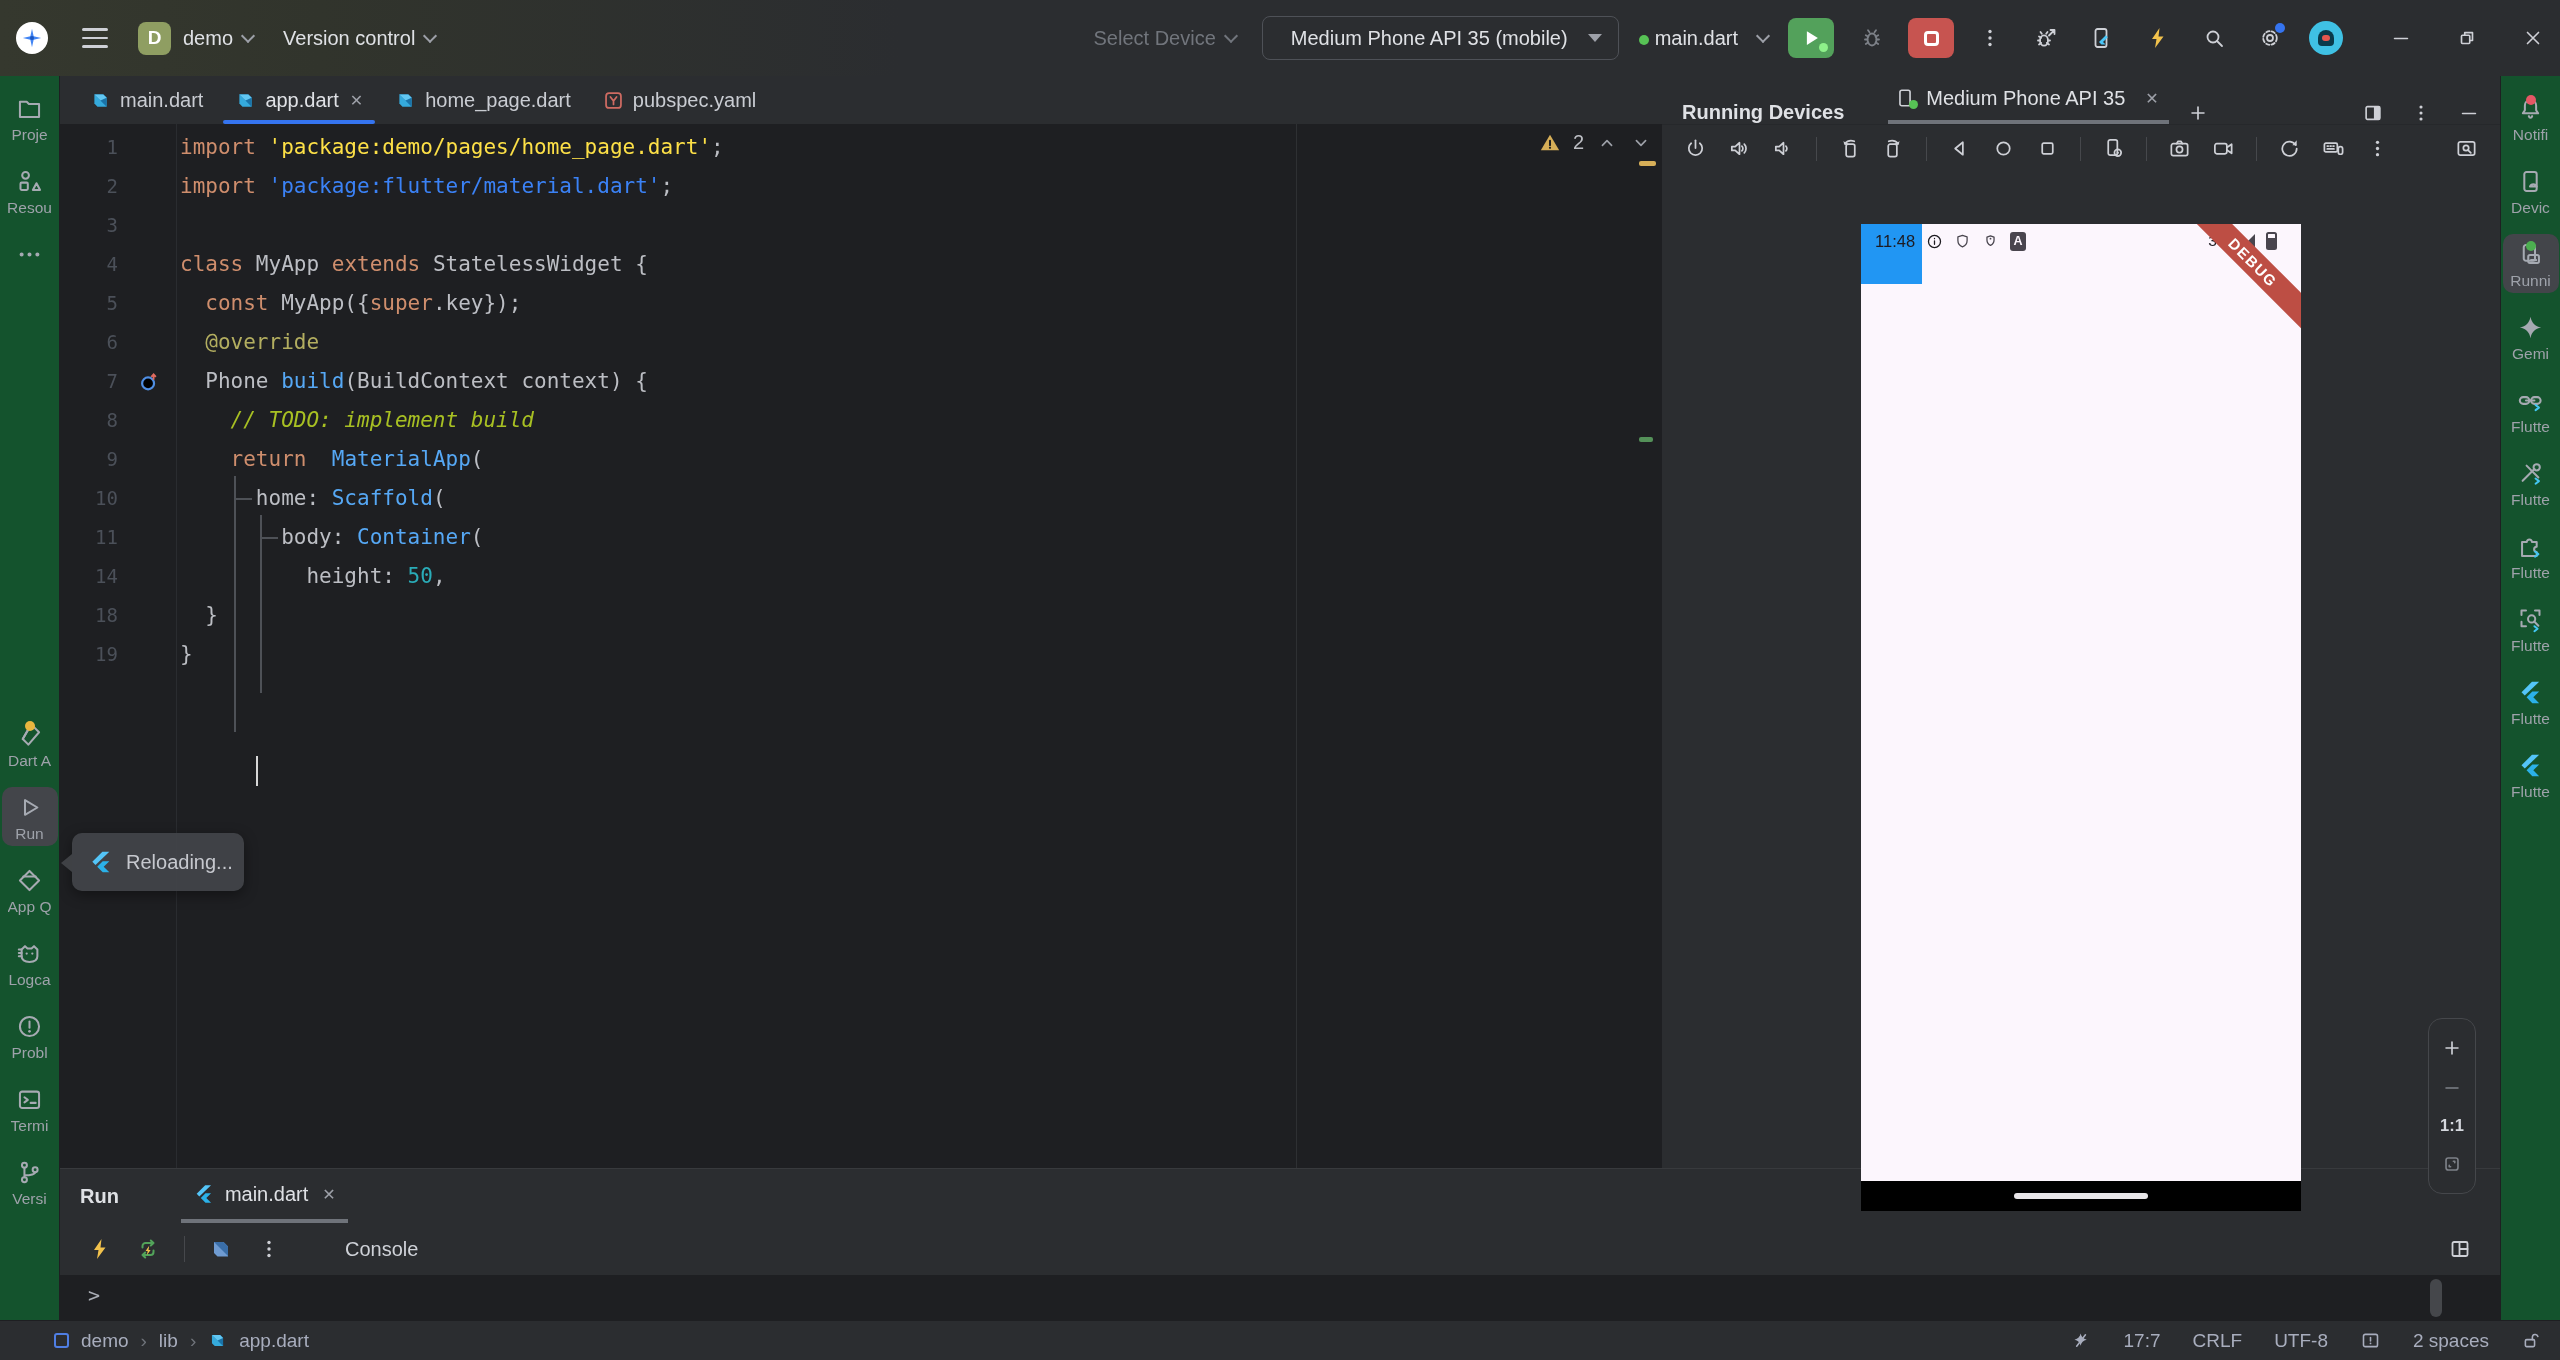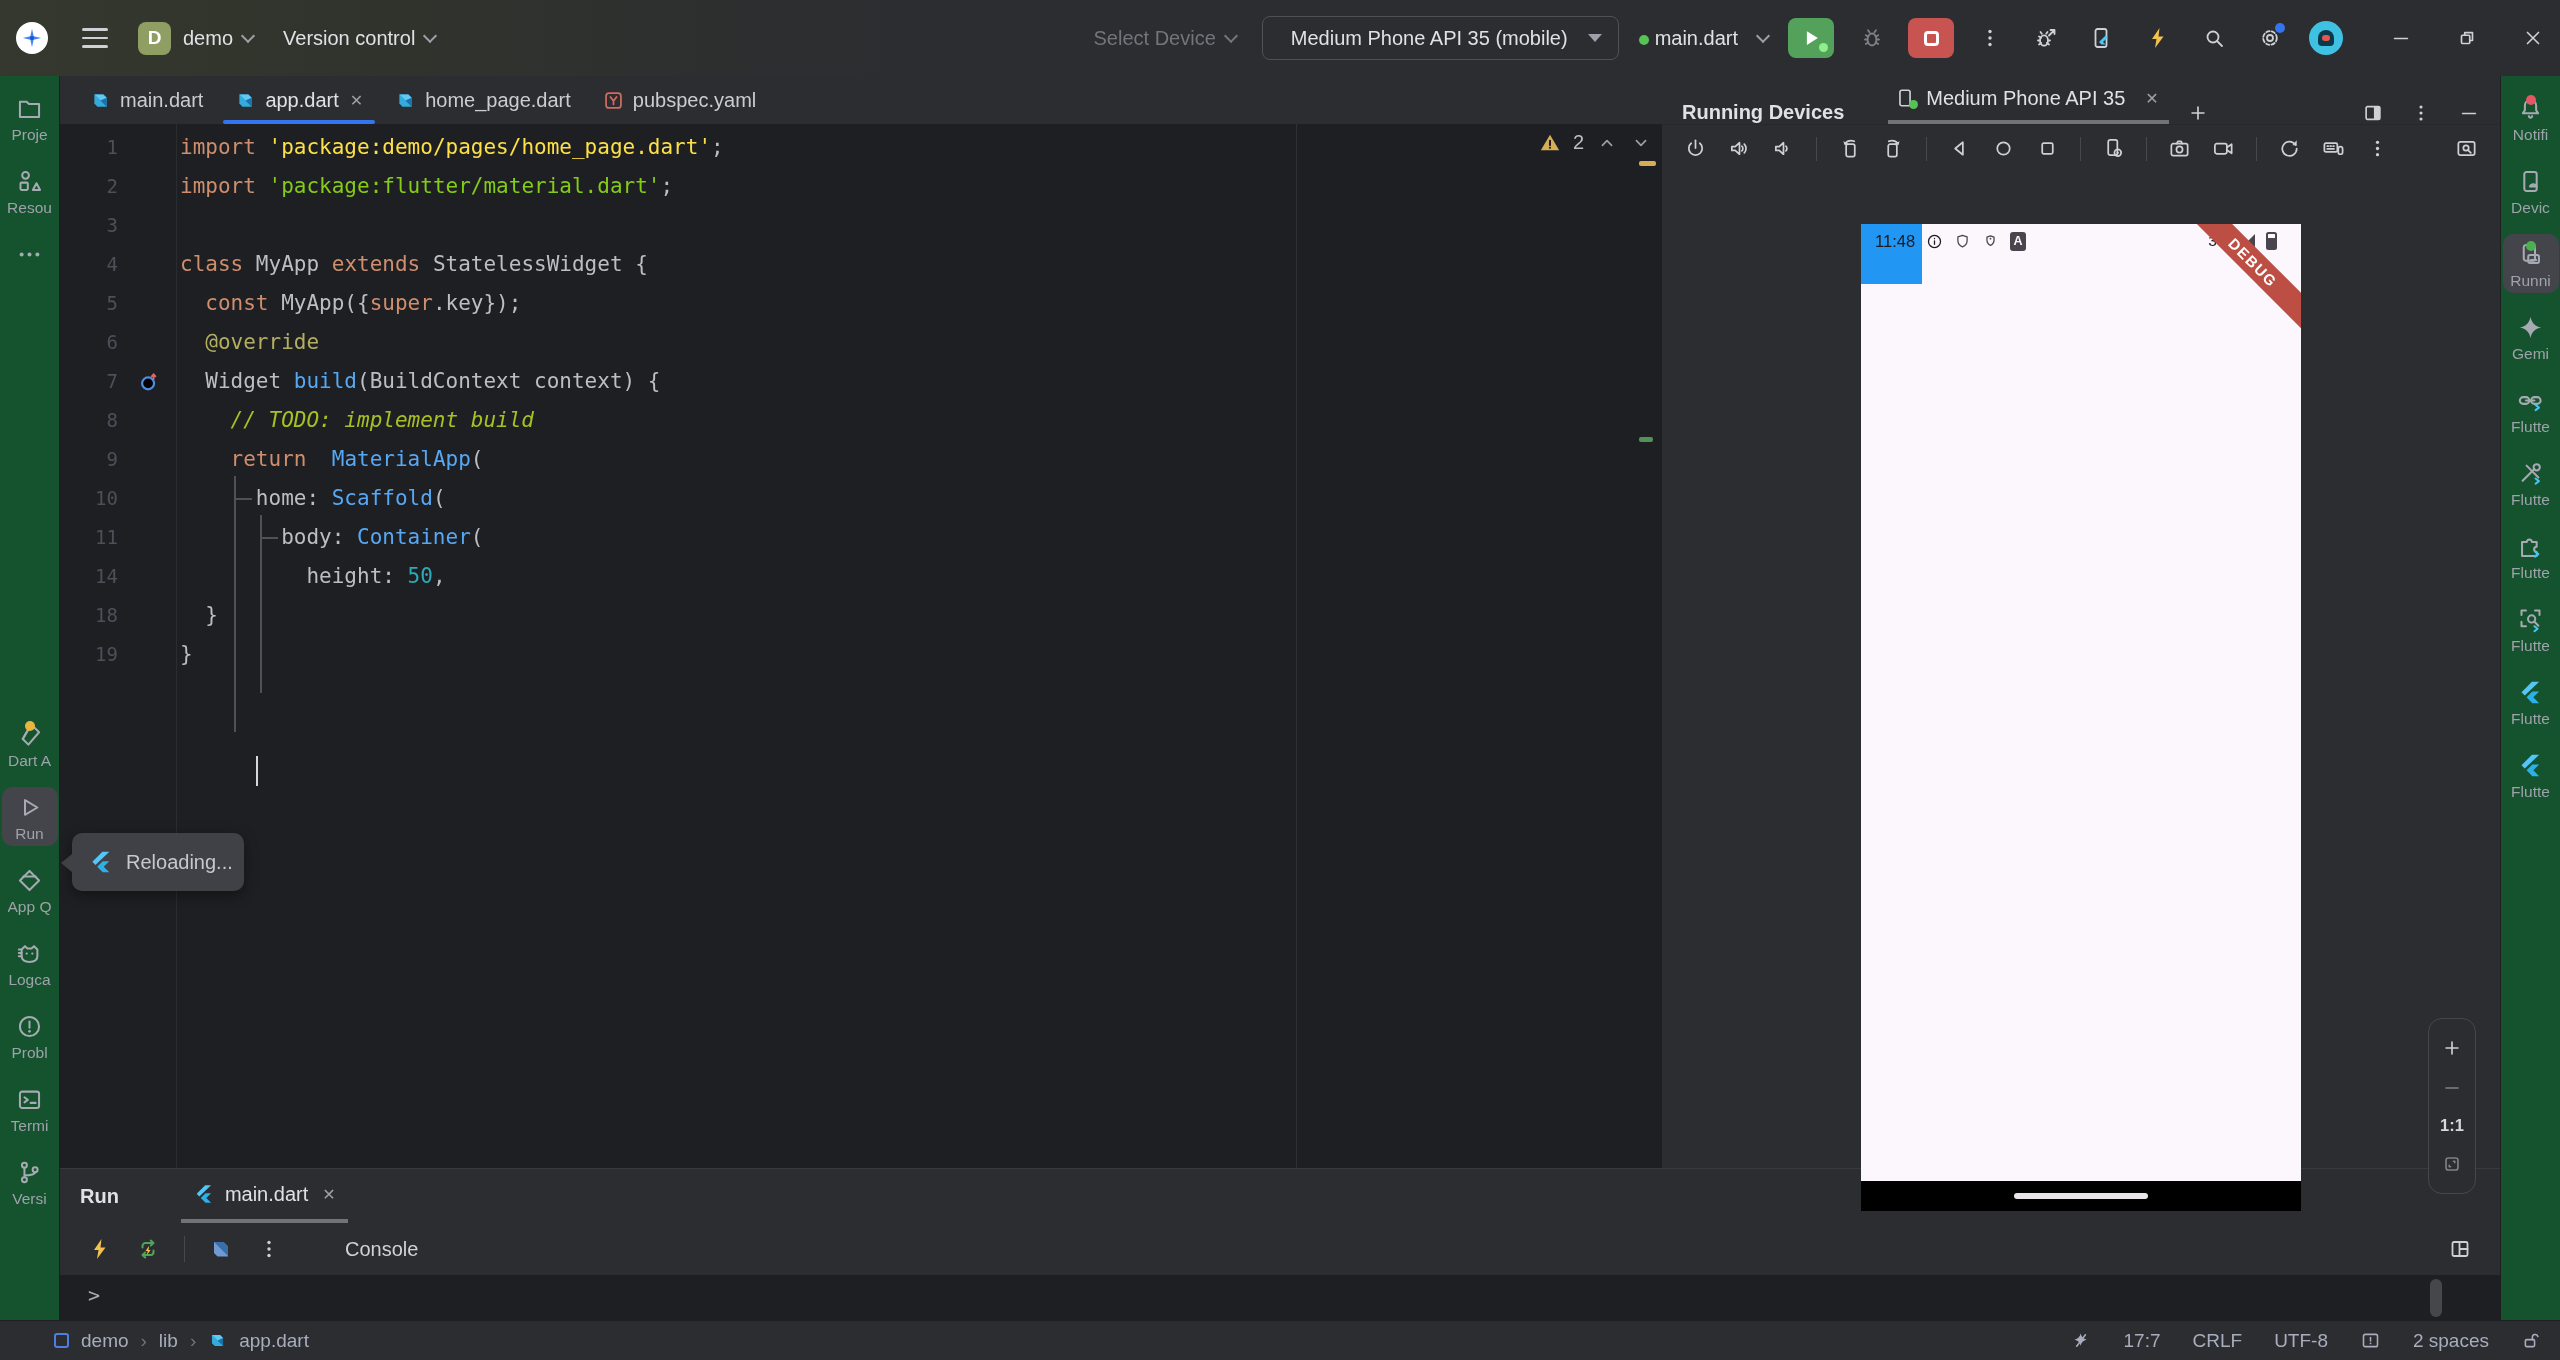--- a/index.html
+++ b/index.html
@@ -70,21 +70,21 @@
   .editor{position:relative;flex:1;overflow:hidden;font-family:"DejaVu Sans Mono",monospace}
   .code-scroll{position:absolute;inset:0;padding-top:4px}
   .code-row{display:flex;height:39px;line-height:39px;font-size:21px;white-space:pre}
   .code-row.current{background:#26282e}
   .ln{width:58px;text-align:right;color:#4b5059;font-size:19px;flex:0 0 58px}
   .code-row.current .ln{color:#d5d8de}
   .lg{width:62px;flex:0 0 62px;display:flex;align-items:center;justify-content:center}
   .lg svg{width:22px;height:22px}
   .swatch{width:15px;height:15px;background:#2196f3}
   .lc{flex:1}
-  .c-kw{color:#cf8e6d}.c-str{color:#84cc16}.c-dim{color:#fde047}.c-cls{color:#56a8f5}
+  .c-kw{color:#cf8e6d}.c-str{color:#3b82f6}.c-dim{color:#fde047}.c-cls{color:#56a8f5}
   .c-fn{color:#56a8f5}.c-num{color:#2aacb8}.c-prop{color:#c77dbb;font-style:italic}
   .c-ann{color:#b3ae60}.c-todo{color:#a8c023;font-style:italic}.c-cmt{color:#7a7e85}.c-t{color:#bcbec4}
   .gutter-line{position:absolute;left:116px;top:0;bottom:0;width:1px;background:#2a2c30}
   .margin-guide{position:absolute;left:1236px;top:0;bottom:0;width:1px;background:#2e3033}
   .vguide{position:absolute;width:1.5px;background:#4e5157}
   .hstub{position:absolute;height:1.5px;background:#4e5157}
   .caret{position:absolute;width:2px;height:30px;background:#d7d7d7}
   .inspect-widget{position:absolute;top:7px;right:10px;display:flex;align-items:center;gap:12px;color:#bcbec4;font-family:"Liberation Sans",sans-serif}
   .inspect-widget svg{width:22px;height:22px}
   .mark{position:absolute;border-radius:2px}
@@ -483,21 +483,21 @@
             <div class="code-scroll" id="code-scroll">
                 <div class="code-row"><span class="ln">1</span><span class="lg"></span><span class="lc"><span class="c-kw">import</span><span class="c-t"> </span><span class="c-dim">'package:demo/pages/home_page.dart'</span><span class="c-t">;</span></span></div>
                 <div class="code-row"><span class="ln">2</span><span class="lg"></span><span class="lc"><span class="c-kw">import</span><span class="c-t"> </span><span class="c-str">'package:flutter/material.dart'</span><span class="c-t">;</span></span></div>
                 <div class="code-row"><span class="ln">3</span><span class="lg"></span><span class="lc"></span></div>
                 <div class="code-row"><span class="ln">4</span><span class="lg"></span><span class="lc"><span class="c-kw">class</span><span class="c-t"> MyApp </span><span class="c-kw">extends</span><span class="c-t"> StatelessWidget {</span></span></div>
                 <div class="code-row"><span class="ln">5</span><span class="lg"></span><span class="lc"><span class="c-t">  </span><span class="c-kw">const</span><span class="c-t"> MyApp({</span><span class="c-kw">super</span><span class="c-t">.key});</span></span></div>
                 <div class="code-row"><span class="ln">6</span><span class="lg"></span><span class="lc"><span class="c-ann">  @override</span></span></div>
                 <div class="code-row"><span class="ln">7</span><span class="lg"><svg viewBox="0 0 24 24">
                       <circle cx="11" cy="13.5" r="6.5" style="stroke:#4f8ee3;stroke-width:2.4"></circle>
                       <path d="M17 9.5V4M14.5 6.3L17 3.7l2.5 2.6" style="stroke:#e06a5f;stroke-width:2"></path>
-                    </svg></span><span class="lc"><span class="c-t">  Widget </span><span class="c-fn">build</span><span class="c-t">(BuildContext context) {</span></span></div>
+                    </svg></span><span class="lc"><span class="c-t">  Phone </span><span class="c-fn">build</span><span class="c-t">(BuildContext context) {</span></span></div>
                 <div class="code-row"><span class="ln">8</span><span class="lg"></span><span class="lc"><span class="c-todo">    // TODO: implement build</span></span></div>
                 <div class="code-row"><span class="ln">9</span><span class="lg"></span><span class="lc"><span class="c-t">    </span><span class="c-kw">return</span><span class="c-t">  </span><span class="c-cls">MaterialApp</span><span class="c-t">(</span></span></div>
                 <div class="code-row"><span class="ln">10</span><span class="lg"></span><span class="lc"><span class="c-t">      home: </span><span class="c-cls">Scaffold</span><span class="c-t">(</span></span></div>
                 <div class="code-row"><span class="ln">11</span><span class="lg"></span><span class="lc"><span class="c-t">        body: </span><span class="c-cls">Container</span><span class="c-t">(</span></span></div>
                 <div class="code-row"><span class="ln">14</span><span class="lg"></span><span class="lc"><span class="c-t">          height: </span><span class="c-num">50</span><span class="c-t">,</span></span></div>
                 <div class="code-row"><span class="ln">18</span><span class="lg"></span><span class="lc"><span class="c-t">  }</span></span></div>
                 <div class="code-row"><span class="ln">19</span><span class="lg"></span><span class="lc"><span class="c-t">}</span></span></div>
               </div>
 
             <div class="vguide" style="left:174px;top:352px;height:256px"></div>

